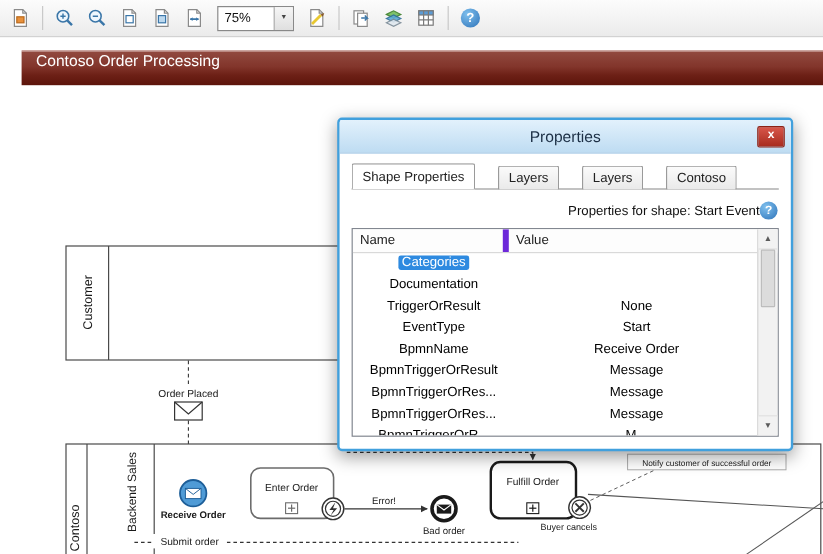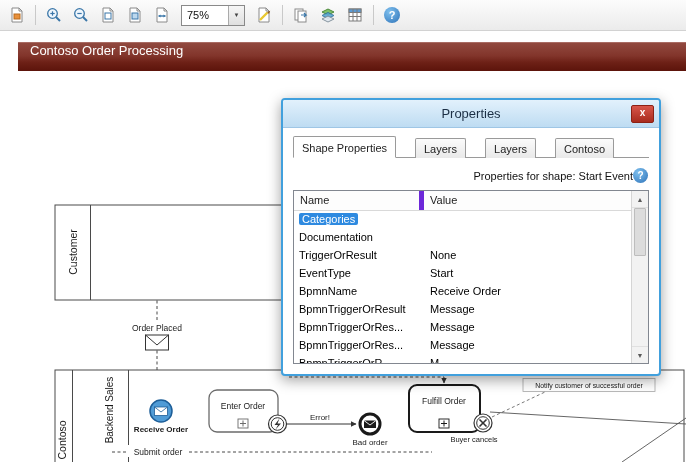--- a/index.html
+++ b/index.html
@@ -82,21 +82,21 @@
   .grid {
     position:relative; margin-top:7px; border:1px solid #828790; height:172px;
     font-size:11px; overflow:hidden; background:#fff;
   }
   .grid-header {
     display:flex; height:19px; line-height:19px; background:#fdfdfd;
     border-bottom:1px solid #d9d9d9; color:#222;
   }
   .grid-header .hname { width:130px; padding-left:6px; border-right:5px solid #6d28d9; box-sizing:border-box; }
   .grid-header .hvalue { flex:1; padding-left:6px; }
-  .grid-rows { position:absolute; top:19px; left:0; right:17px; bottom:0; overflow:hidden; }
+  .grid-rows { position:absolute; top:19px; left:0; right:17px; bottom:0; overflow:hidden;text-align:center; }
   .grid-row { display:flex; height:18px; line-height:18px; }
   .grid-row .cname { width:130px; padding-left:5px; box-sizing:border-box; white-space:nowrap; overflow:hidden; }
   .grid-row .cvalue { flex:1; padding-left:6px; white-space:nowrap; overflow:hidden; }
   .sel { background:#2e8ae0; color:#fff; padding:0 3px; border-radius:2px; }
 
   .scrollbar {
     position:absolute; top:0; right:0; bottom:0; width:17px;
     background:#f2f2f2; border-left:1px solid #d5d5d5; box-sizing:border-box;
   }
   .sb-btn {

